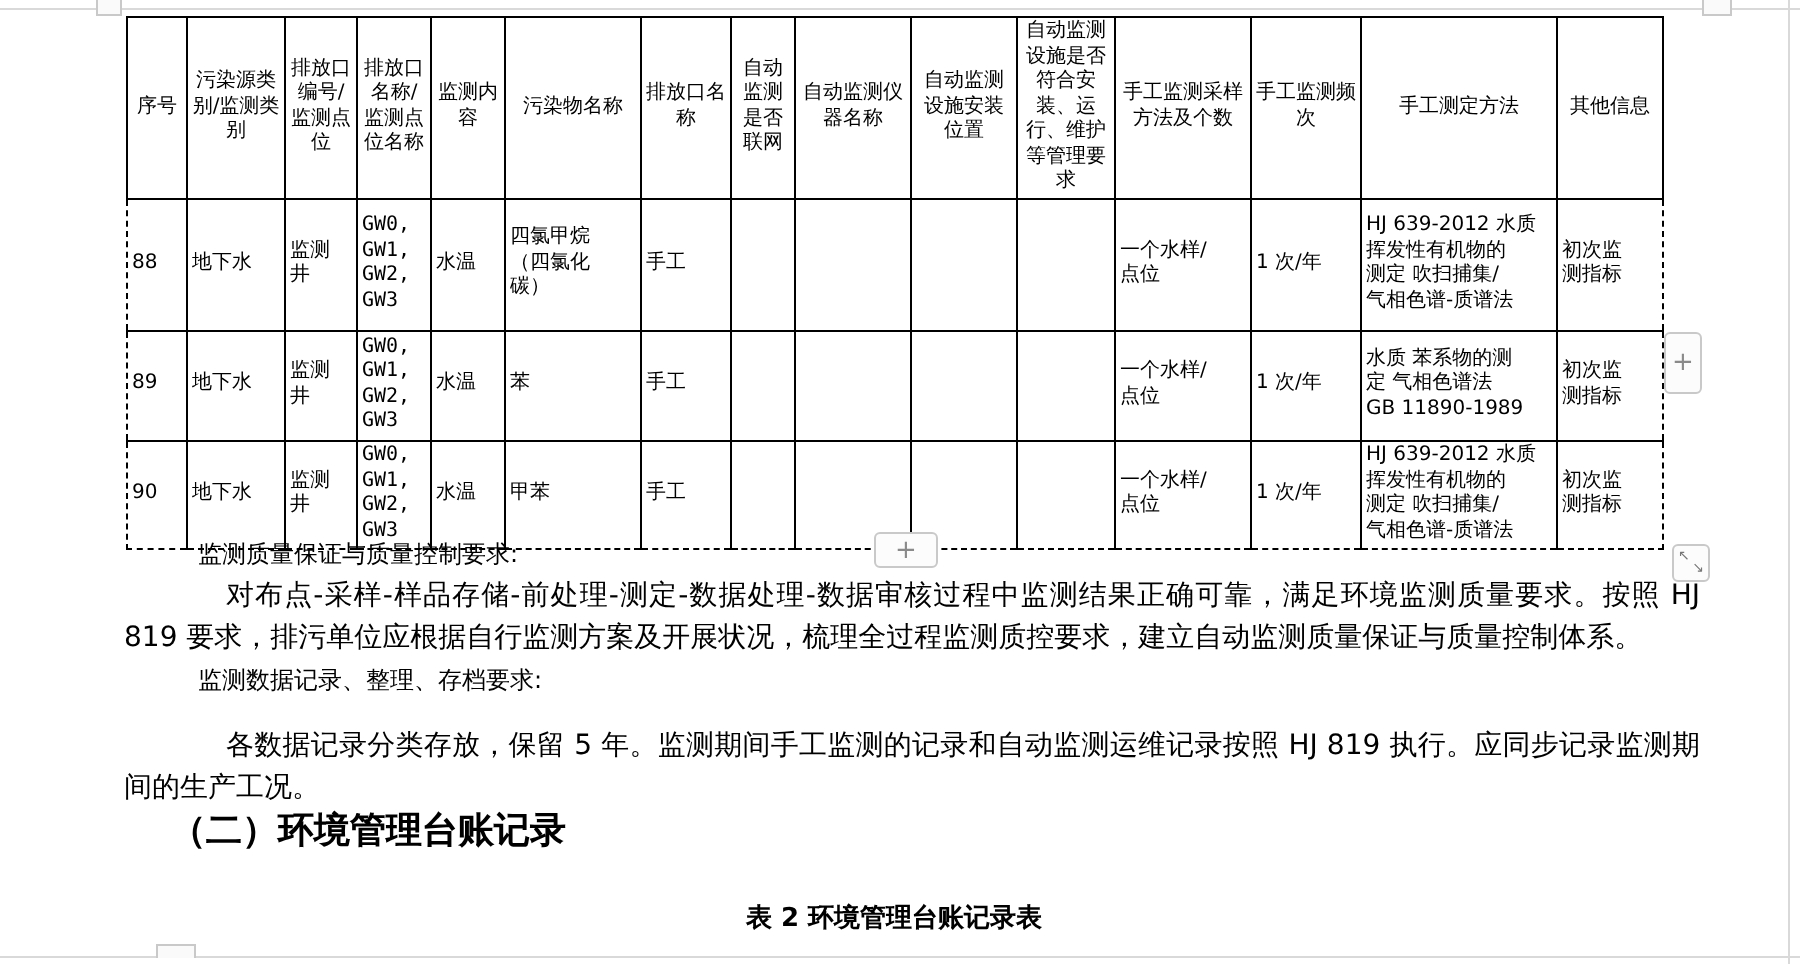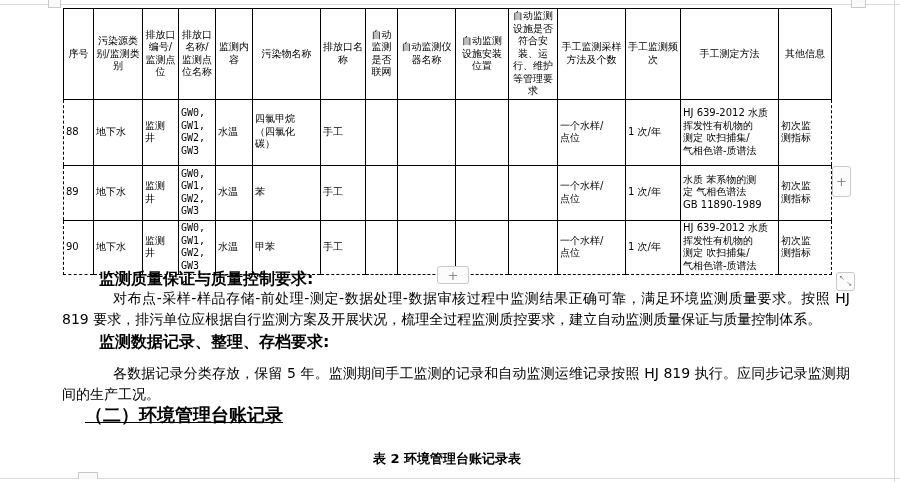--- a/index.html
+++ b/index.html
@@ -47,28 +47,28 @@
   }
   .plus-col{left:832px;top:166px;width:17px;height:29px;}
   .plus-row{left:437px;top:266px;width:30px;height:16px;}
   .resize-handle{
     position:absolute;left:836px;top:272px;width:17px;height:17px;
     background:#fcfcfc;border:1px solid #c9c9c9;border-radius:3px;z-index:5;cursor:pointer;
   }
   .resize-handle span{position:absolute;font-size:7px;color:#777;line-height:1;}
   .resize-handle .nw{left:2px;top:2px;}
   .resize-handle .se{right:2px;bottom:2px;}
-  .bold-head{position:absolute;left:99px;font-size:16px;font-weight:bold;}
+  .bold-head{position:absolute;left:99px;font-size:12px;font-weight:normal;}
   .head1{top:269px;}
   .para{position:absolute;left:62px;width:788px;font-size:14px;line-height:21px;
         text-align:justify;text-indent:51px;}
   .para1{top:288px;}
   .head2{top:332px;}
   .para2{top:363px;}
-  .section-title{position:absolute;left:85px;top:403px;font-size:18px;font-weight:bold;text-decoration:underline;}
+  .section-title{position:absolute;left:85px;top:403px;font-size:18px;font-weight:bold;}
   .caption{position:absolute;left:63px;top:450px;width:768px;text-align:center;
            font-size:13px;font-weight:bold;}
 </style>
 </head>
 <body>
 
 <div class="hline top"></div>
 <div class="edge-tab tab-tl"></div>
 <div class="edge-tab tab-tr"></div>
 <div class="hline bottom"></div>

